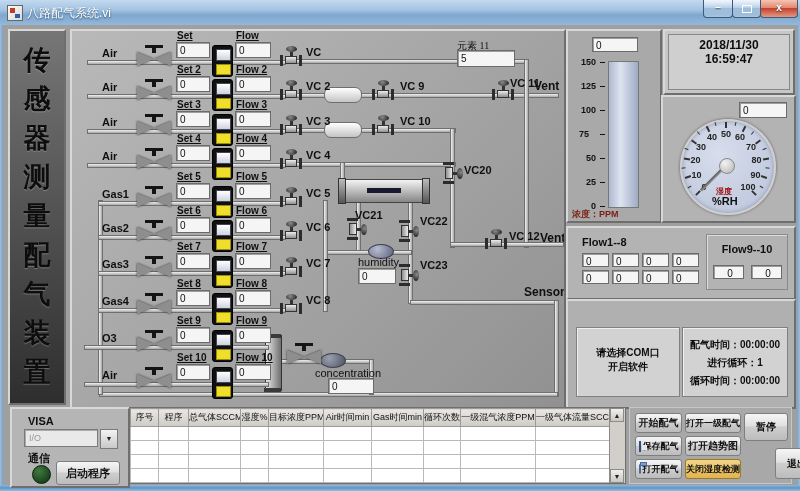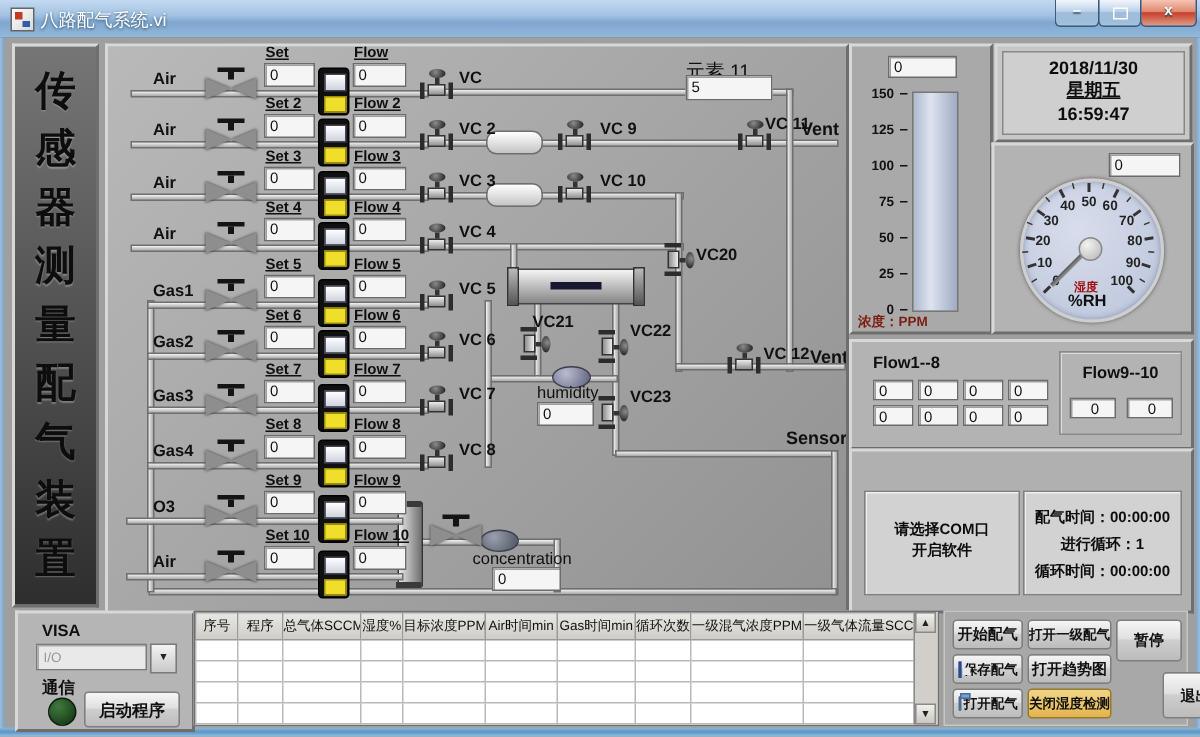--- a/index.html
+++ b/index.html
@@ -193,21 +193,21 @@
   <div class="pipe" style="left:208px;top:328px;width:92px;height:3px;"></div>
   <div class="pipe v" style="left:297px;top:328px;width:3px;height:34px;"></div>
 
   <div class="humidifier">
       <div class="slot"></div>
     </div>
   <div class="mixer"></div>
   <div class="esensor" style="left:296px;top:213px;"></div>
   <div class="esensor" style="left:248px;top:322px;background:radial-gradient(circle at 35% 30%,#9aa0ae,#4c515e);"></div>
 
-  <div class="lbl" style="left:385px;top:8px;font-size:13px;font-weight:normal;">元素 11</div>
+  <div class="lbl" style="left:385px;top:8px;font-size:10px;font-weight:normal;font-family:Liberation Serif, serif;">元素 11</div>
   <div class="field" style="left:385px;top:19px;width:58px;height:17px;">5</div>
 
   <div class="capsule" style="left:252px;top:56px;"></div>
   <div class="capsule" style="left:252px;top:91px;"></div>
   <div class="vcvalve" style="left:300px;top:49px;">
       <div class="fl l"></div>
       <div class="body"></div>
       <div class="fl r"></div>
       <div class="stem"></div>
       <div class="knob"></div>
@@ -514,36 +514,35 @@
 <div class="abs raised" id="tank-panel">
   <div class="field" style="left:24px;top:6px;width:46px;height:15px;">0</div>
   <div id="tank-bar"></div>
   <div id="tank-ticks">
       <div class="tick" style="left:4px;top:26px;">150</div>
       <div class="tickdash" style="left:32px;top:31px;"></div>
       <div class="tick" style="left:4px;top:50px;">125</div>
       <div class="tickdash" style="left:32px;top:55px;"></div>
       <div class="tick" style="left:4px;top:74px;">100</div>
       <div class="tickdash" style="left:32px;top:79px;"></div>
-      <div class="tick" style="left:4px;top:98px;">75</div>
+      <div class="tick" style="left:4px;top:98px;text-align:center;">75</div>
       <div class="tickdash" style="left:32px;top:103px;"></div>
       <div class="tick" style="left:4px;top:122px;">50</div>
       <div class="tickdash" style="left:32px;top:127px;"></div>
       <div class="tick" style="left:4px;top:146px;">25</div>
       <div class="tickdash" style="left:32px;top:151px;"></div>
       <div class="tick" style="left:4px;top:170px;">0</div>
       <div class="tickdash" style="left:32px;top:175px;"></div>
     </div>
   <div id="tank-unit">浓度：PPM</div>
 </div>
 
 <div class="abs raised" id="dt-box">
   <div id="dt-inner">
     <div>2018/11/30</div>
-    <div id="dt-weekday">星期五</div>
     <div>16:59:47</div>
   </div>
 </div>
 
 <div class="abs raised" id="gauge-panel">
   <div class="field" style="left:76px;top:5px;width:48px;height:16px;">0</div>
   <div id="gauge-face"></div>
   <div id="gauge-ticks">
       <div class="gmark" style="left:33.7px;top:93.3px;width:2px;height:6px;transform:rotate(-135.0deg);"></div>
       <div class="gtick" style="left:32.1px;top:84.9px;">0</div>

